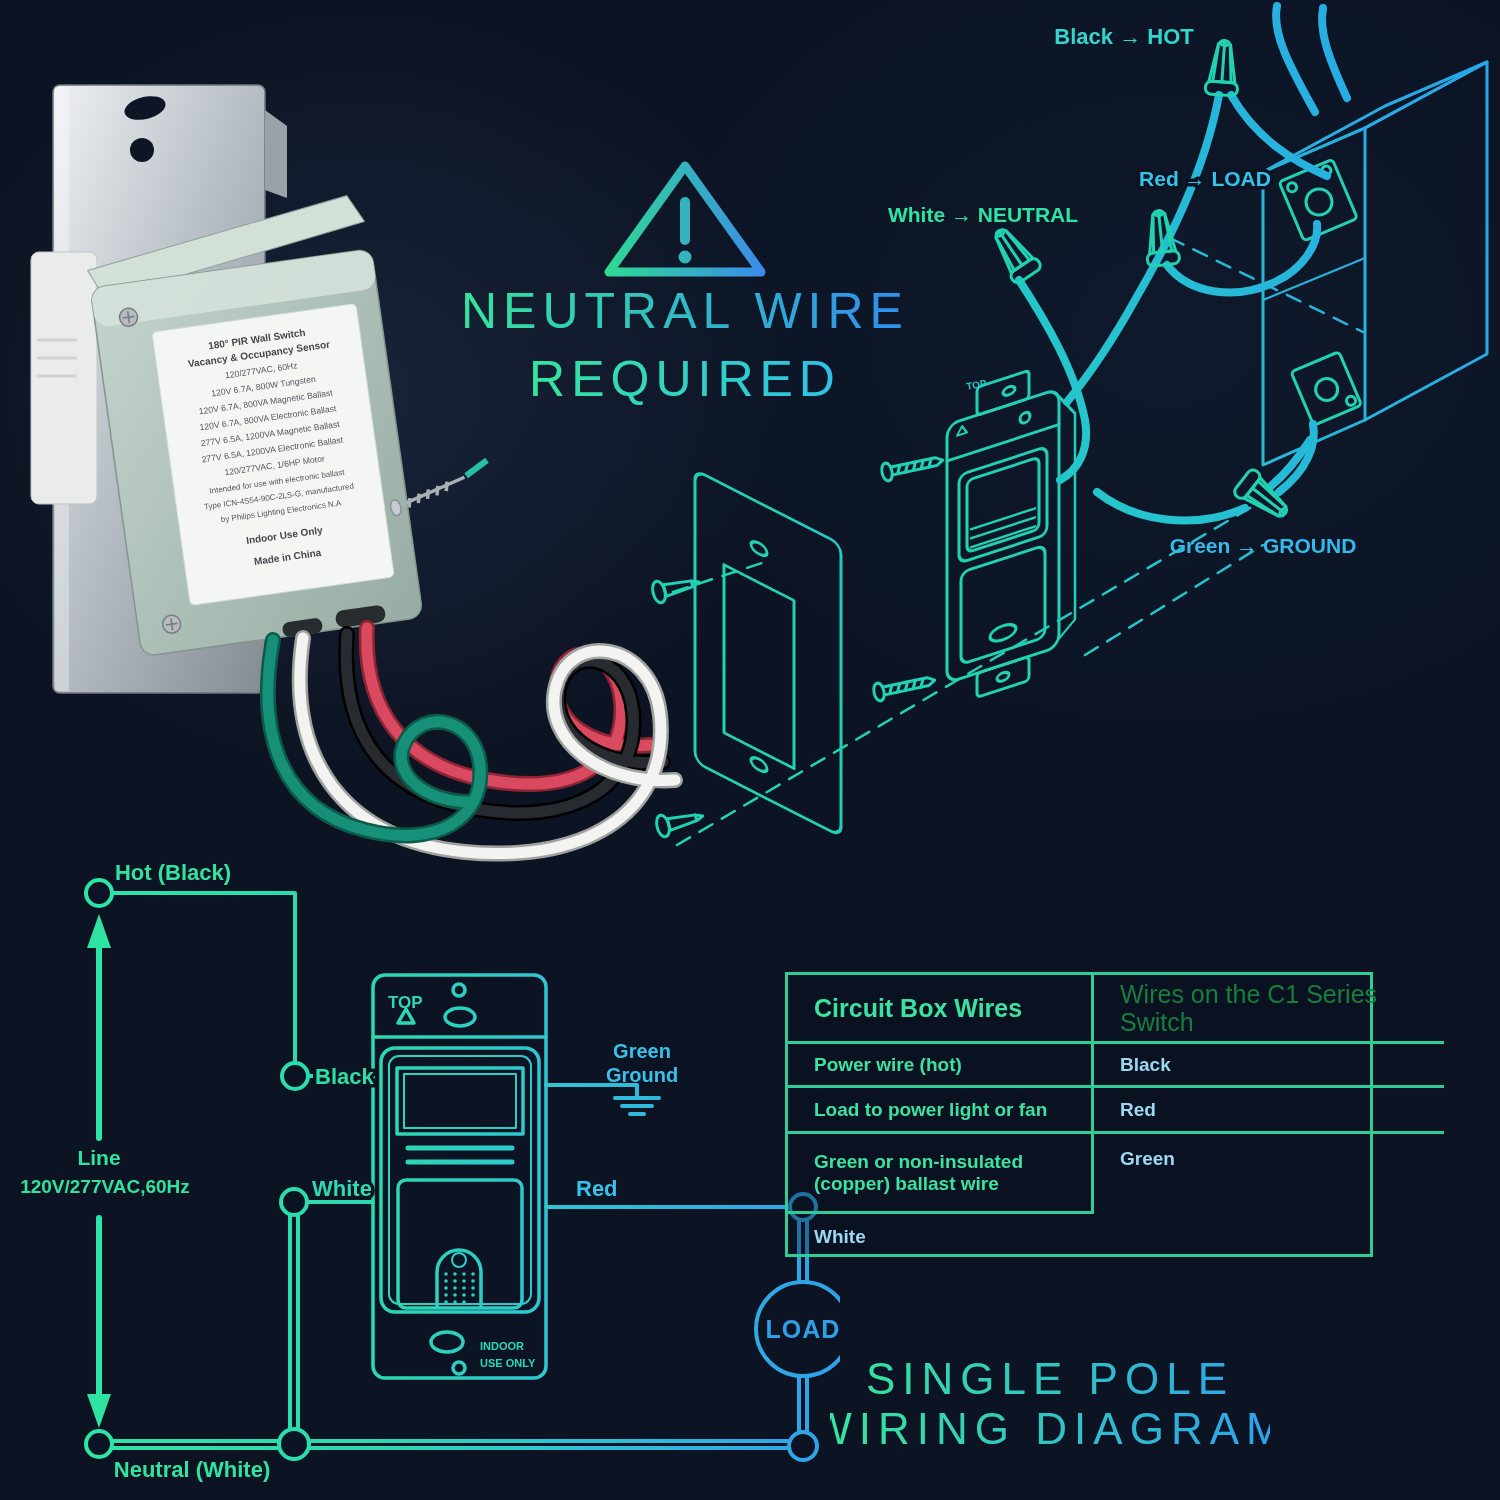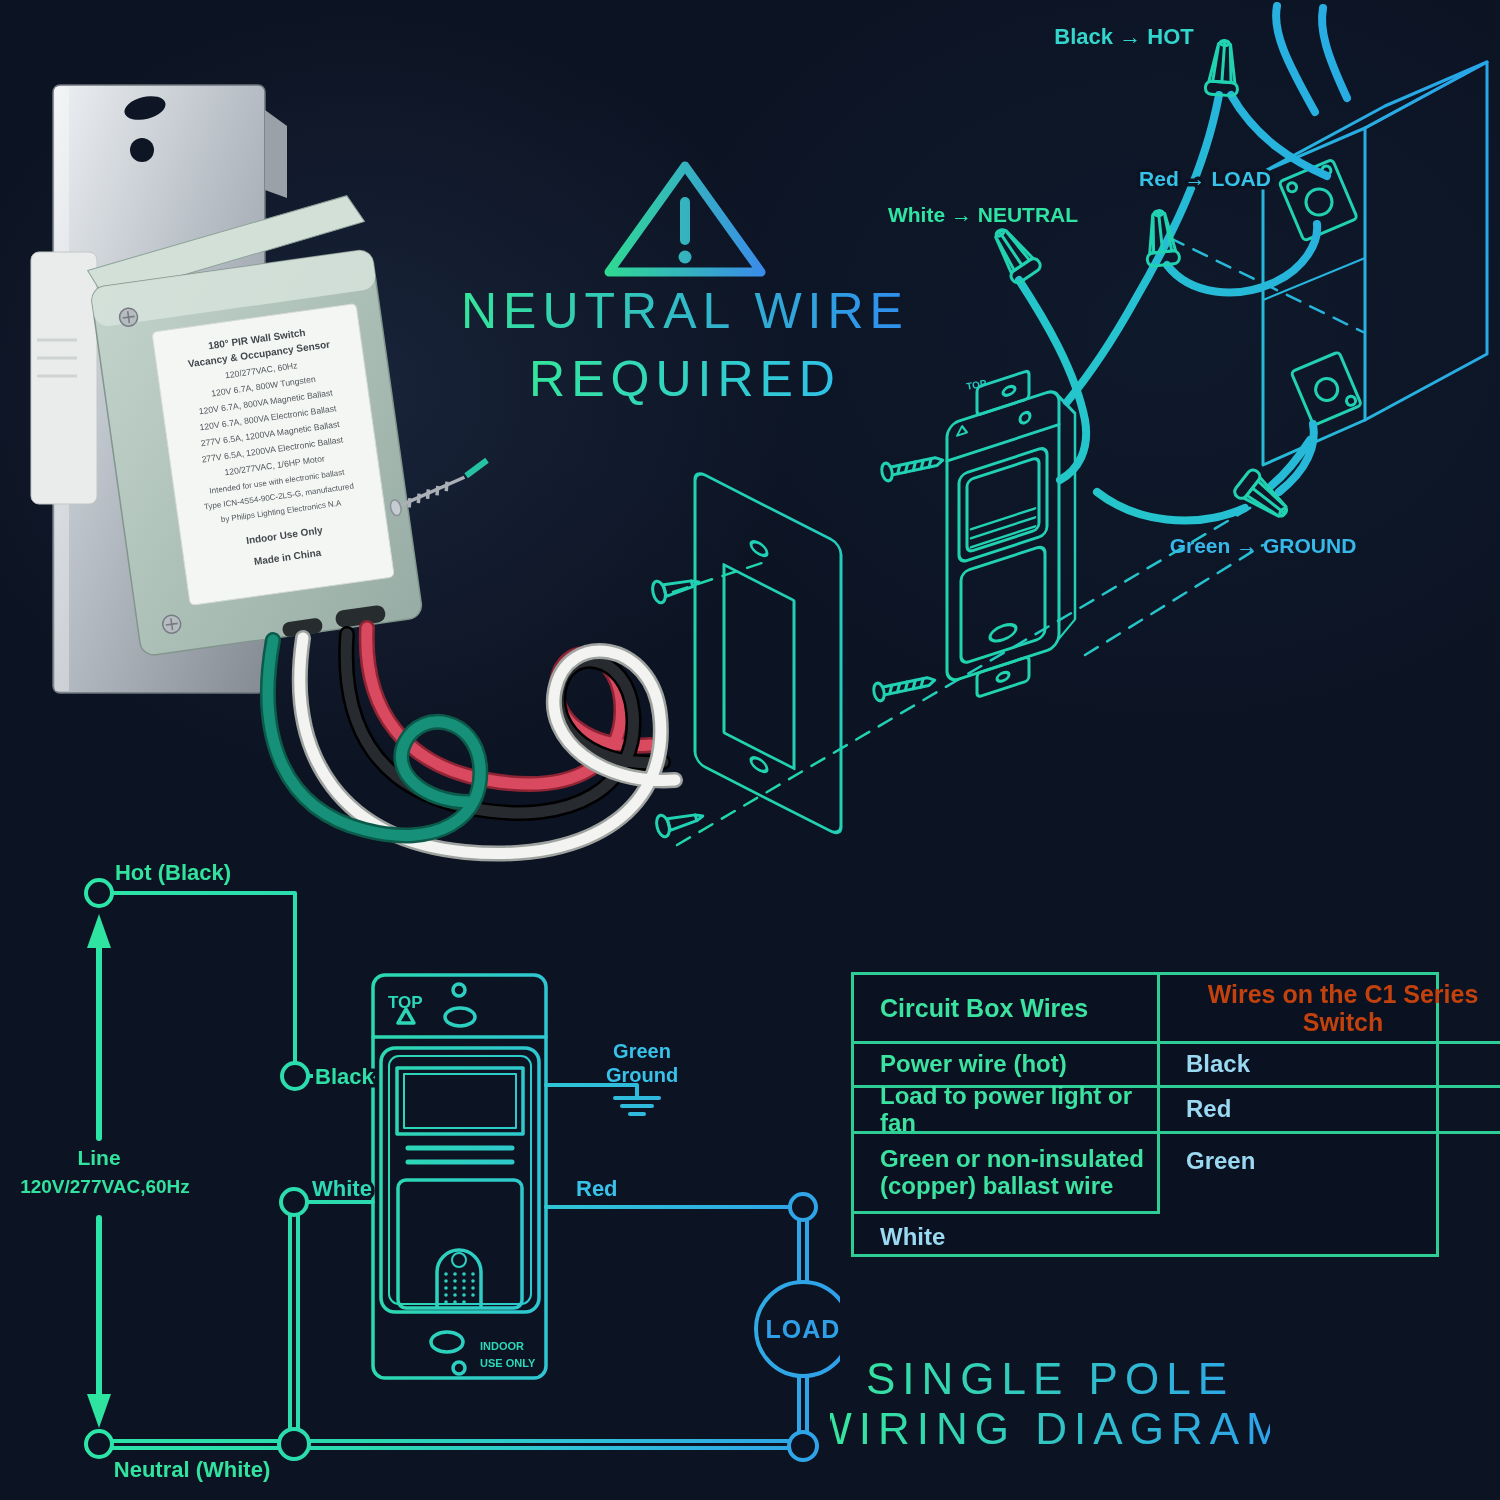--- a/index.html
+++ b/index.html
@@ -14,32 +14,32 @@
       radial-gradient(620px 560px at 24% 26%, rgba(70,95,140,.22), rgba(0,0,0,0) 70%),
       radial-gradient(900px 700px at 78% 22%, rgba(30,70,110,.12), rgba(0,0,0,0) 75%);
     pointer-events:none;
   }
   .abs{position:absolute;}
   svg text{font-family:"Liberation Sans",sans-serif;}
   .halo{paint-order:stroke;stroke:#0c1322;stroke-width:7px;stroke-linejoin:round;}
 
   
   .wire-table{
-    left:851px;top:972px;width:588px;height:285px;
+    left:785px;top:972px;width:588px;height:285px;
     display:grid;grid-template-columns:306px 350px;grid-template-rows:66px 44px 46px 80px 49px;
     border:3px solid #2fcd96;box-sizing:border-box;background:rgba(10,18,32,.35);
   }
   .wire-table .cell{
     display:flex;align-items:center;padding:0 10px 0 26px;box-sizing:border-box;
-    border-top:3px solid #2fcd96;font-size:24px;line-height:1.12;
+    border-top:3px solid #2fcd96;font-size:19px;line-height:1.12;
   }
   .wire-table .c0{border-right:3px solid #2fcd96;}
   .wire-table .hdr{border-top:none;font-weight:bold;font-size:25px;}
   .wire-table .green{color:#3ce2a0;font-weight:bold;}
-  .wire-table .cyanh{color:#c2410c;font-weight:bold;text-align:center;}
+  .wire-table .cyanh{color:#15803d;font-weight:normal;}
   .wire-table .cyan{color:#9bd9f2;font-weight:bold;}
 </style>
 </head>
 <body>
 
 <div id="canvas">
 
   <svg class="abs" style="left:15px;top:40px" width="700" height="860" viewBox="0 0 700 860">
     <defs>
       <linearGradient id="metalG" x1="0" y1="0" x2="1" y2="1">

